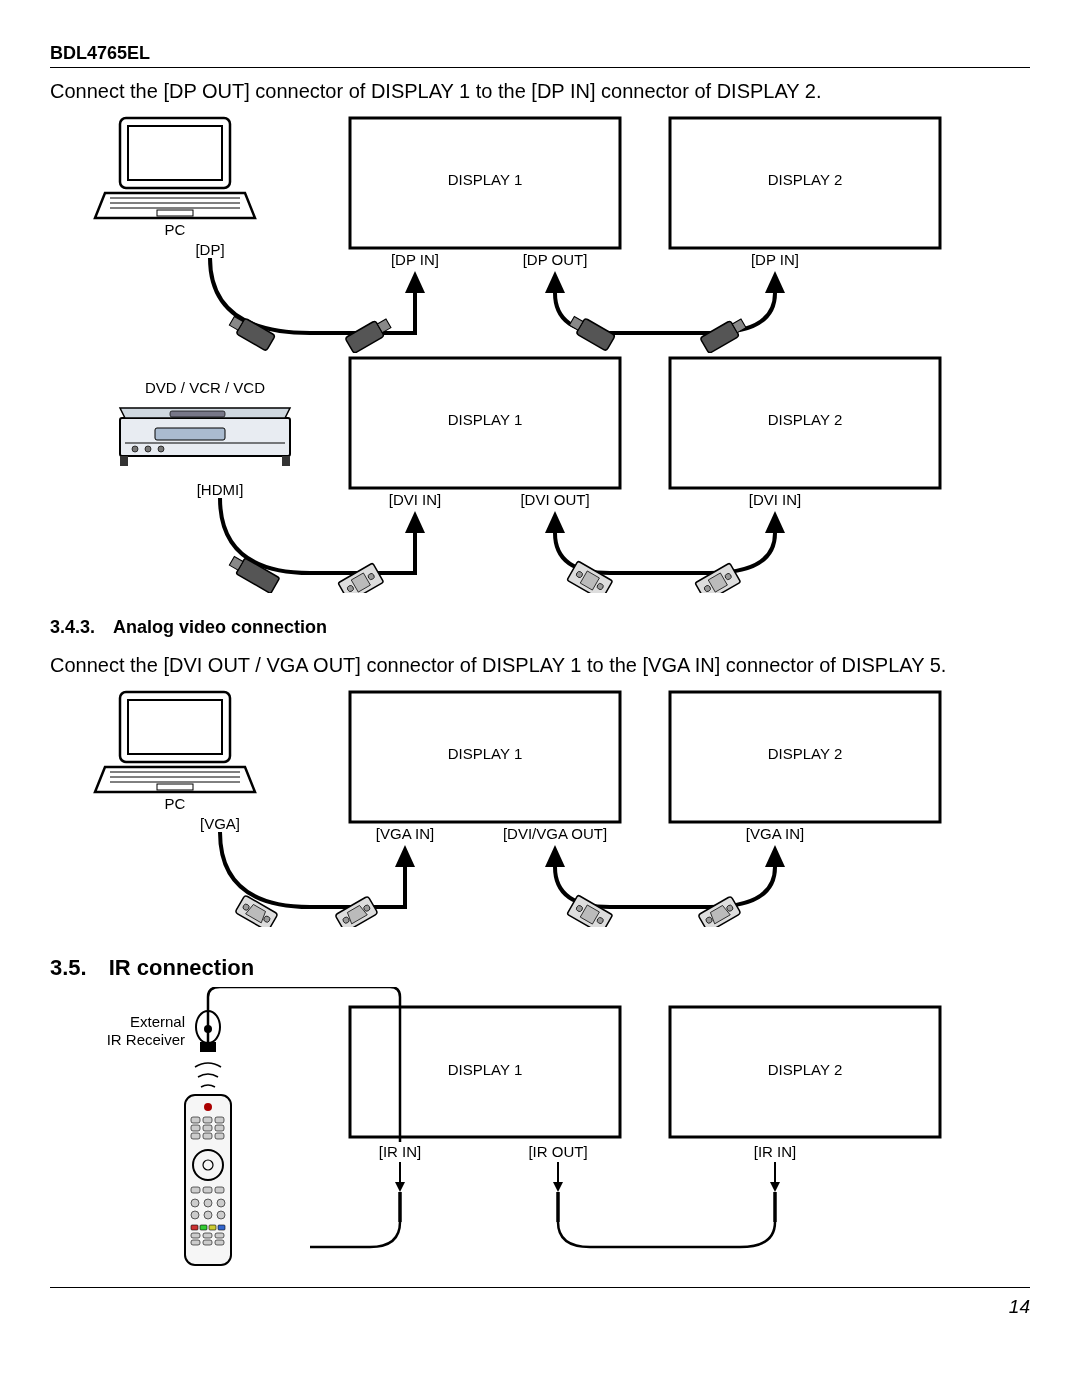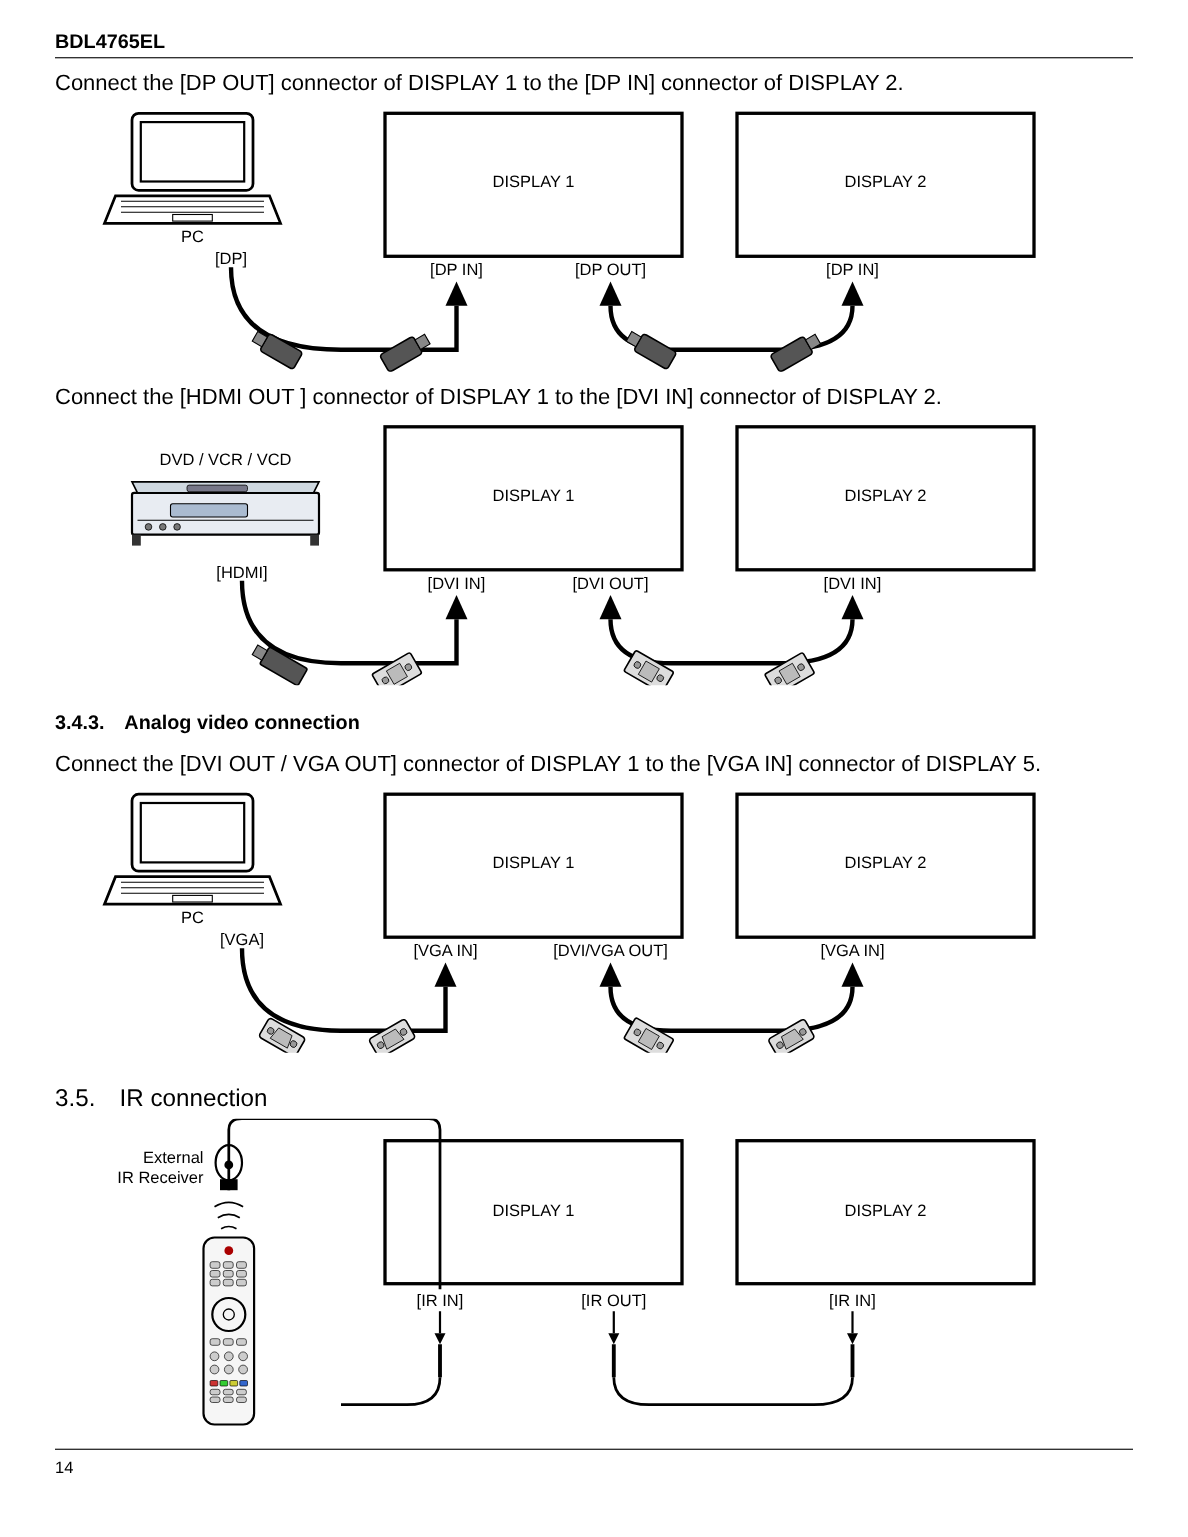--- a/index.html
+++ b/index.html
@@ -4,21 +4,21 @@
 <style>
   body {
     margin: 0;
     padding: 0;
     background: #fff;
     font-family: Arial, Helvetica, sans-serif;
     color: #000;
     width: 1080px;
   }
   .page {
-    padding: 28px 50px 20px 50px;
+    padding: 43px 50px 20px 50px;
     position: relative;
   }
   .model {
     font-weight: bold;
     font-size: 18px;
     margin-bottom: 3px;
   }
   hr.top, hr.bottom {
     border: none;
     border-top: 1.5px solid #000;
@@ -28,28 +28,29 @@
     font-size: 20px;
     margin-top: 12px;
     margin-bottom: 10px;
   }
   .section-h3 {
     font-weight: bold;
     font-size: 18px;
     margin: 24px 0 16px 0;
   }
   .section-h2 {
-    font-weight: normal;
+    font-weight: bold;
     font-size: 22px;
     margin: 28px 0 6px 0;
   }
   .pagenum {
-    text-align: left;
-    font-size: 15px;
+    text-align: right;
+    font-size: 19px;
     margin-top: 8px;
+    font-style: italic;
   }
   svg { display: block; }
   .conn-label { font-family: Arial, sans-serif; font-size: 15px; }
   .disp-label { font-family: Arial, sans-serif; font-size: 15px; }
 </style>
 </head>
 <body>
 
 <div class="page">
 
@@ -106,21 +107,20 @@
     <g transform="translate(535,205) rotate(30)">
       <rect x="0" y="0" width="35" height="18" rx="3" fill="#555" stroke="#000" stroke-width="1.5"></rect>
       <rect x="-10" y="4" width="10" height="10" fill="#888" stroke="#000" stroke-width="1"></rect>
     </g>
     <g transform="translate(650,225) rotate(-30)">
       <rect x="0" y="0" width="35" height="18" rx="3" fill="#555" stroke="#000" stroke-width="1.5"></rect>
       <rect x="35" y="4" width="10" height="10" fill="#888" stroke="#000" stroke-width="1"></rect>
     </g>
   </svg>
 
-  <div class="intro">Connect the [HDMI OUT ] connector of DISPLAY 1 to the [DVI IN] connector of DISPLAY 2.</div>
   <svg width="980" height="240" viewBox="0 0 980 240">
 
     <text class="conn-label" x="155" y="40" text-anchor="middle">DVD / VCR / VCD</text>
     <g transform="translate(70,50)">
       <rect x="0" y="15" width="170" height="38" rx="2" fill="#e8ecf2" stroke="#000" stroke-width="2"></rect>
       <path d="M5 15 L165 15 L170 5 L0 5 Z" fill="#cfd8e0" stroke="#000" stroke-width="1.5"></path>
       <rect x="50" y="8" width="55" height="6" rx="2" fill="#778" stroke="#000" stroke-width="0.7"></rect>
       <rect x="35" y="25" width="70" height="12" rx="2" fill="#aabbd0" stroke="#000" stroke-width="1"></rect>
       <line x1="5" y1="40" x2="165" y2="40" stroke="#000" stroke-width="1"></line>
       <circle cx="15" cy="46" r="3" fill="#777" stroke="#000" stroke-width="0.7"></circle>

